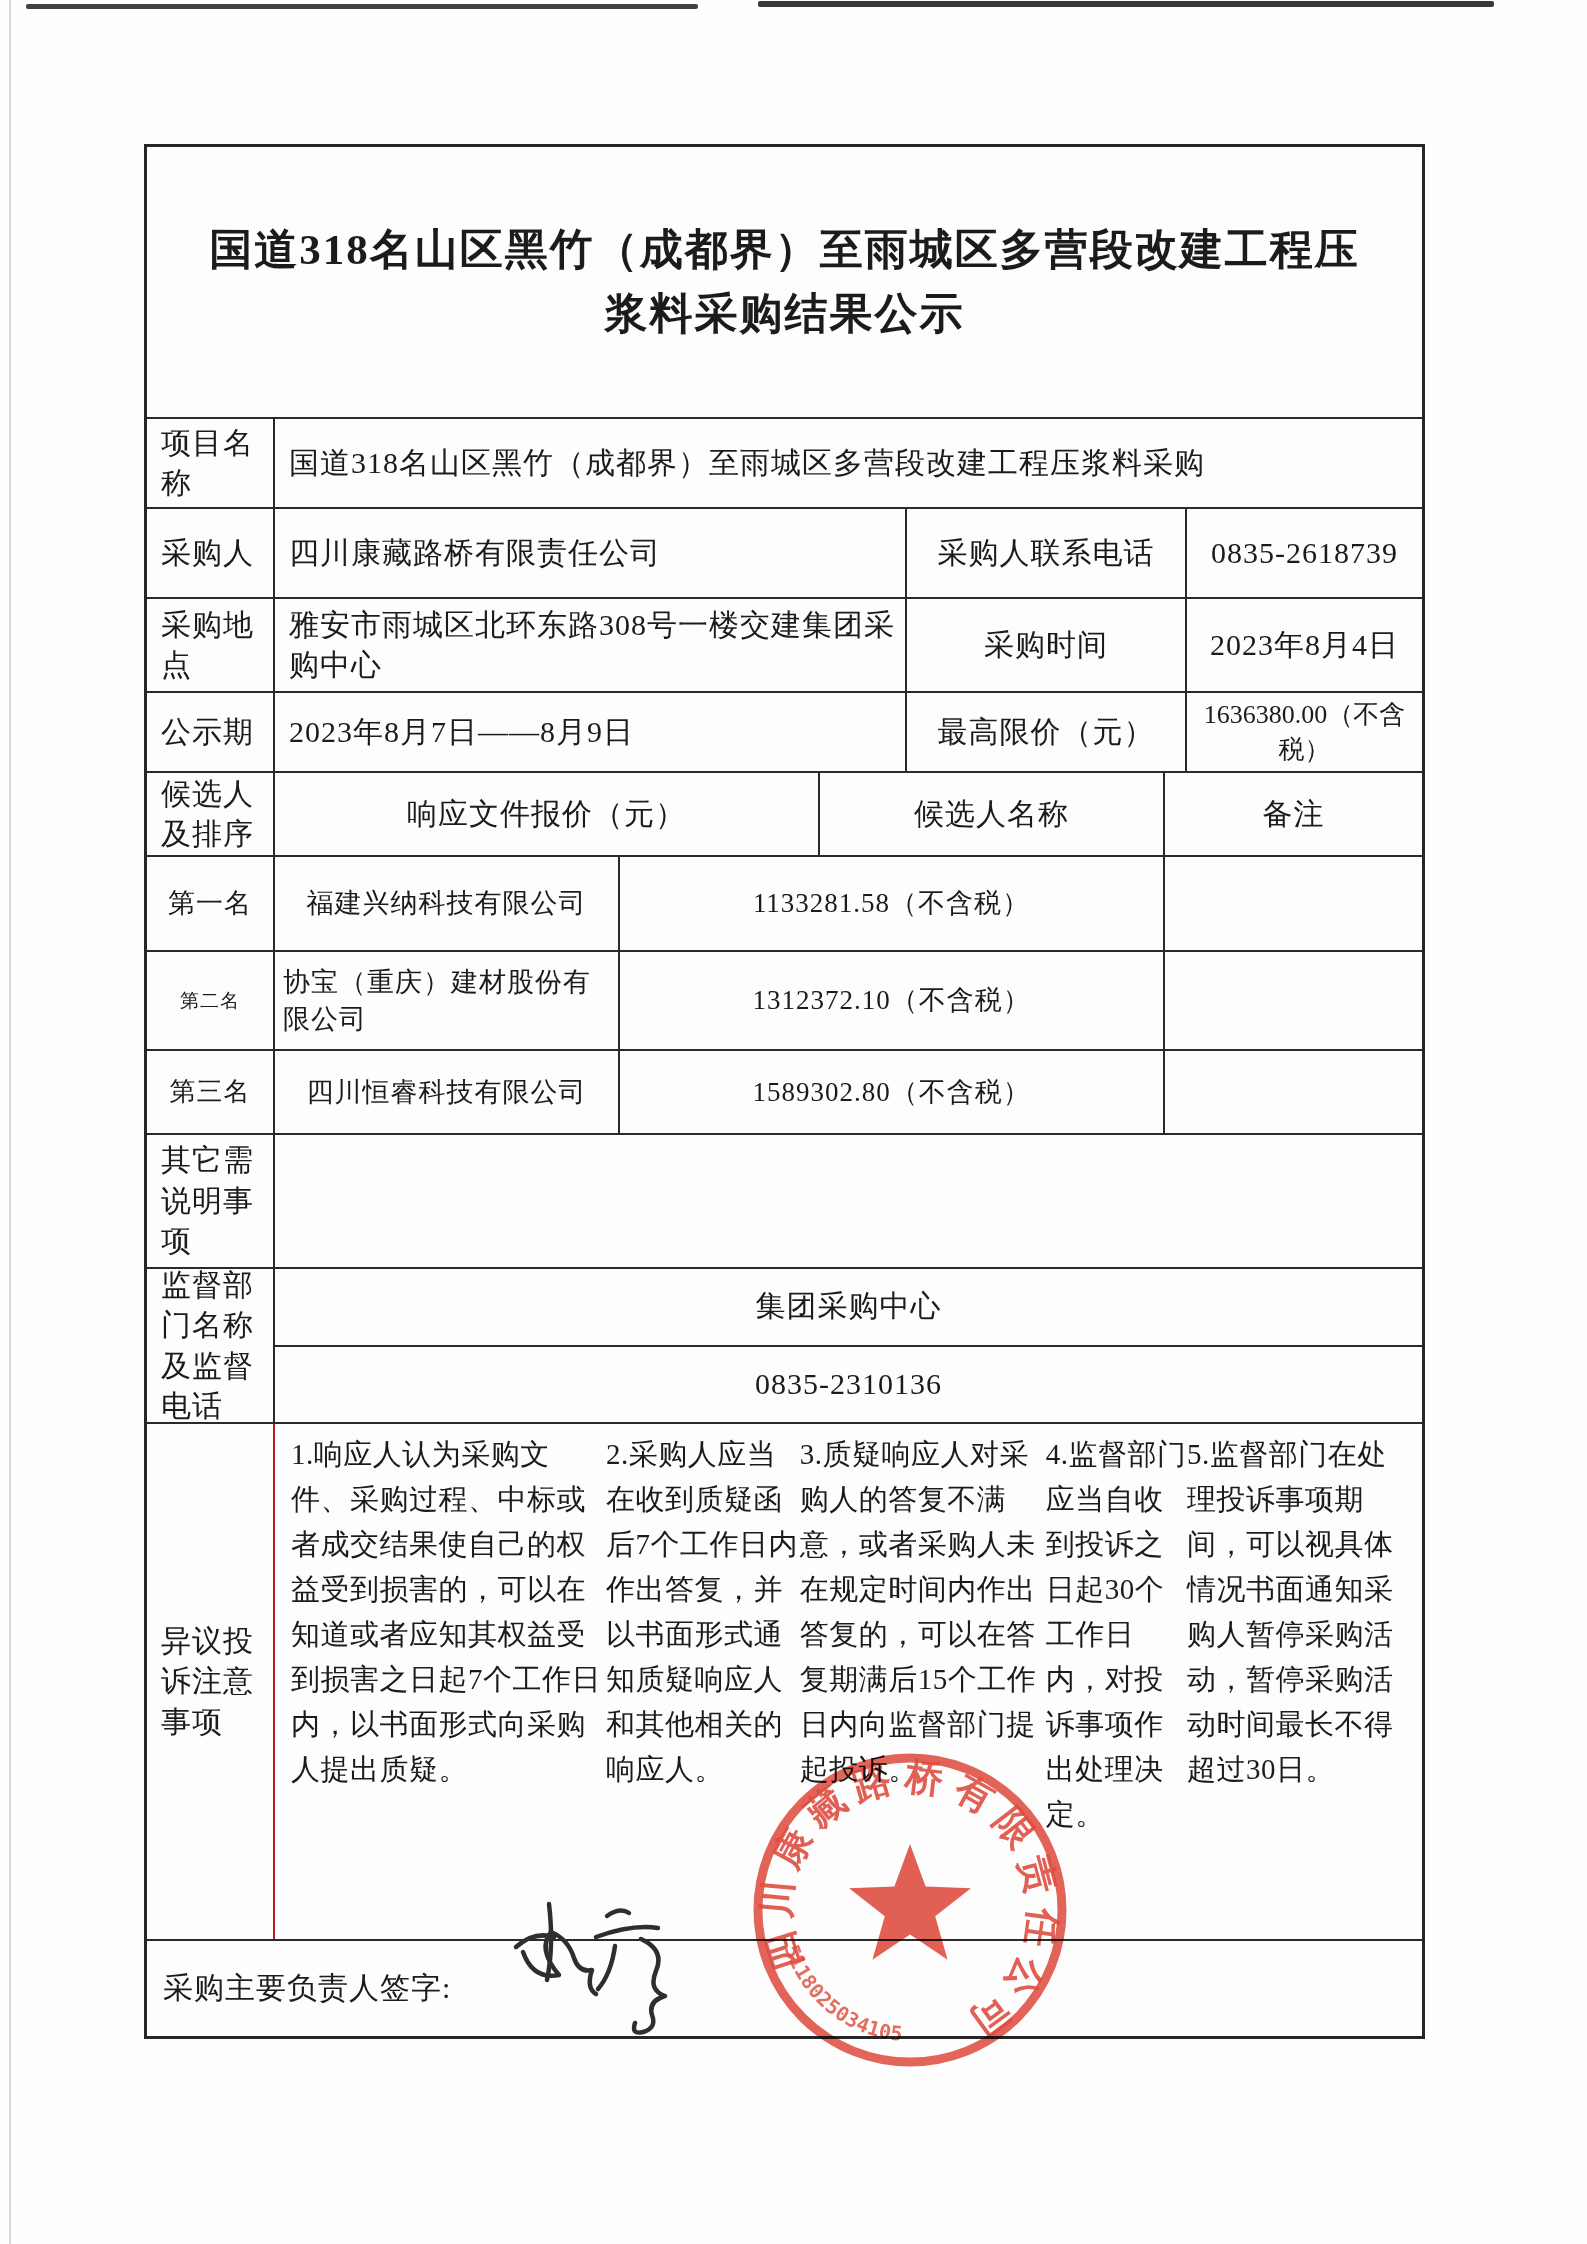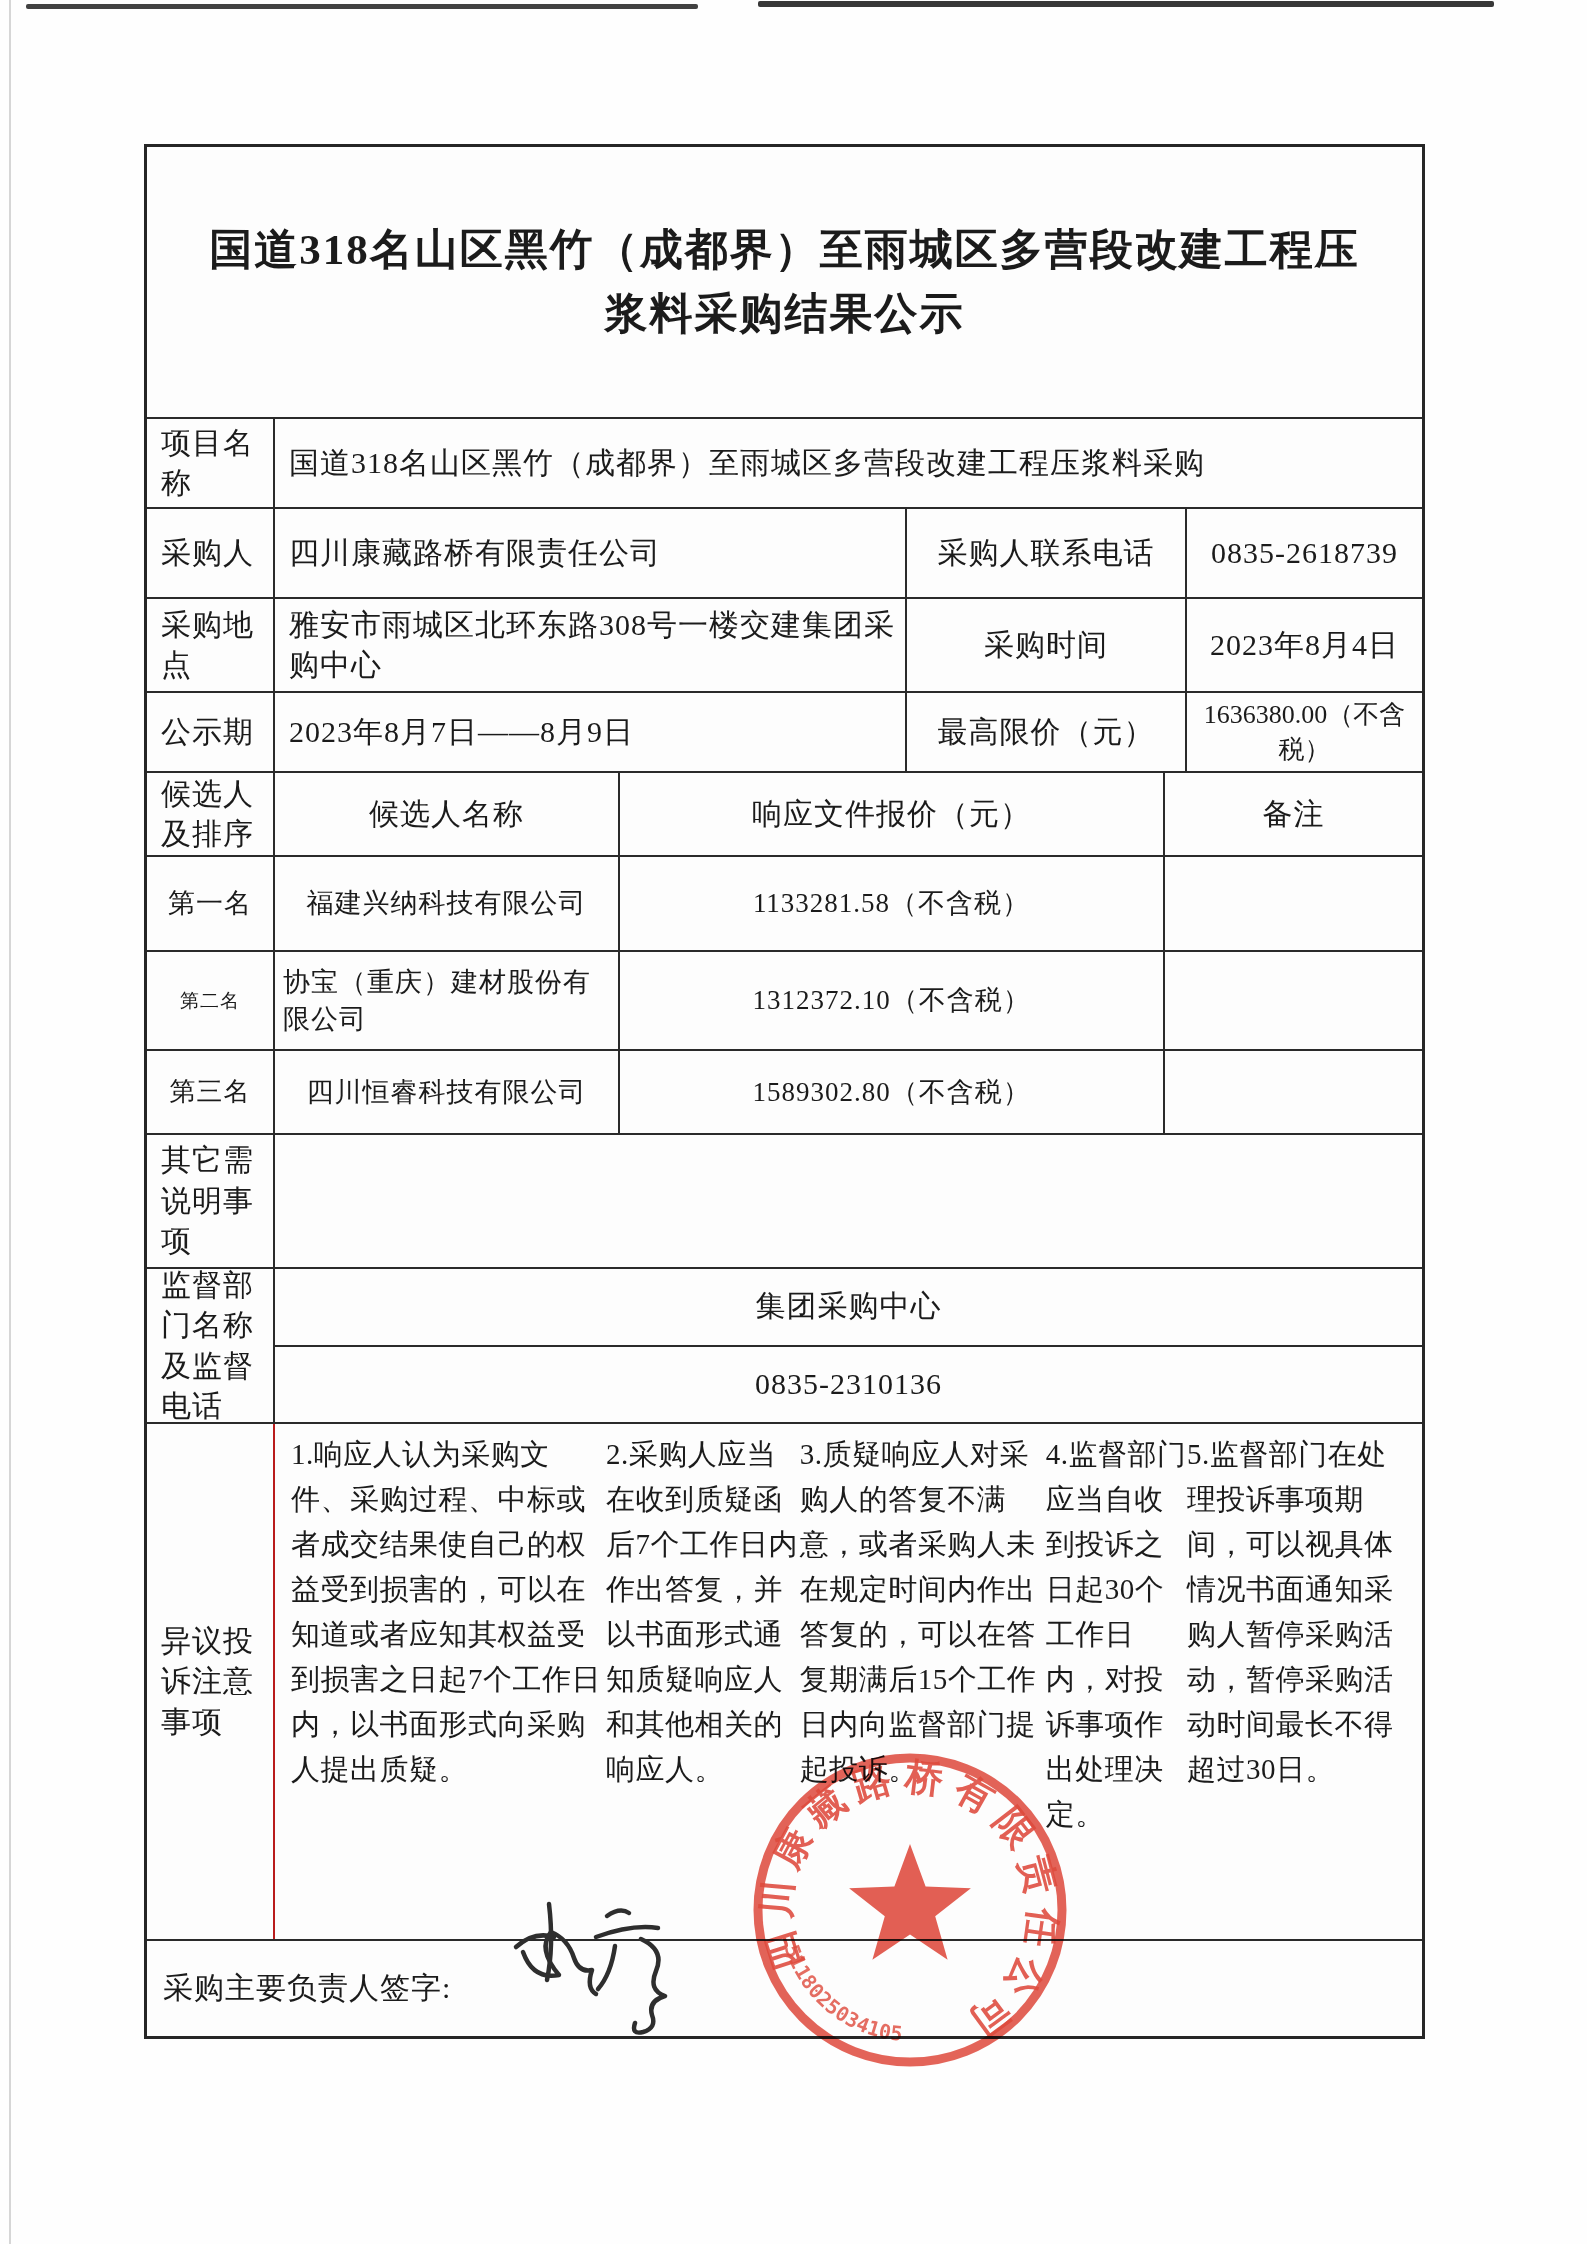--- a/index.html
+++ b/index.html
@@ -116,22 +116,22 @@
 
     <div class="row r-publicity">
       <div class="cell w-label">公示期</div>
       <div class="cell v1">2023年8月7日——8月9日</div>
       <div class="cell l2 ctr">最高限价（元）</div>
       <div class="cell v2 ctr limit-val">1636380.00（不含税）</div>
     </div>
 
     <div class="row r-candheader">
       <div class="cell c-rank">候选人及排序</div>
+      <div class="cell c-price ctr" style="font-size:30px">响应文件报价（元）</div>
       <div class="cell c-name ctr" style="font-size:30px">候选人名称</div>
-      <div class="cell c-price ctr" style="font-size:30px">响应文件报价（元）</div>
       <div class="cell c-remark ctr">备注</div>
     </div>
 
     <div class="row r-cand1">
       <div class="cell c-rank ctr" style="font-size:27px">第一名</div>
       <div class="cell c-name ctr">福建兴纳科技有限公司</div>
       <div class="cell c-price ctr">1133281.58（不含税）</div>
       <div class="cell c-remark"></div>
     </div>
 

